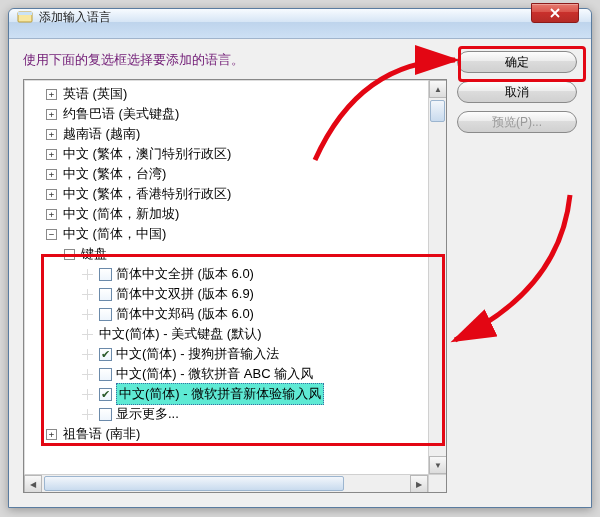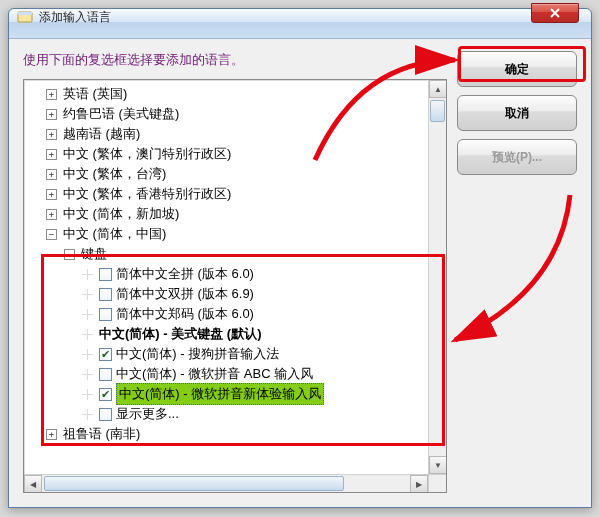--- a/index.html
+++ b/index.html
@@ -117,43 +117,42 @@
   border: 1px solid #6b8aaa;
   background: linear-gradient(#fff,#eef5fc);
   display: inline-flex;
   align-items: center;
   justify-content: center;
   margin-right: 4px;
   flex: 0 0 13px;
   font-size: 11px;
   color: #2a5a2a;
 }
-.bold { font-weight: bold; }
+.bold { font-weight: normal; }
 .sel {
-  background: #84cc16;
+  background: #5eead4;
   border: 1px dotted #3a6ea5;
   padding: 0 2px;
 }
 .right-pane {
   width: 120px;
   display: flex;
   flex-direction: column;
   gap: 8px;
 }
 .btn {
-  height: 36px;
+  height: 22px;
   background: linear-gradient(to bottom, #fdfdfd 0%, #ececec 45%, #dcdcdc 46%, #d0d0d0 100%);
   border: 1px solid #8a8a8a;
-  border-radius: 6px;
+  border-radius: 11px;
   font-size: 12px;
   display: flex;
   align-items: center;
   justify-content: center;
   cursor: default;
-  font-weight: bold;
 }
 .btn.disabled { color: #9a9a9a; }
 .scroll-v {
   position: absolute;
   right: 0;
   top: 0;
   bottom: 18px;
   width: 18px;
   background: #efefef;
   border-left: 1px solid #d0d0d0;

